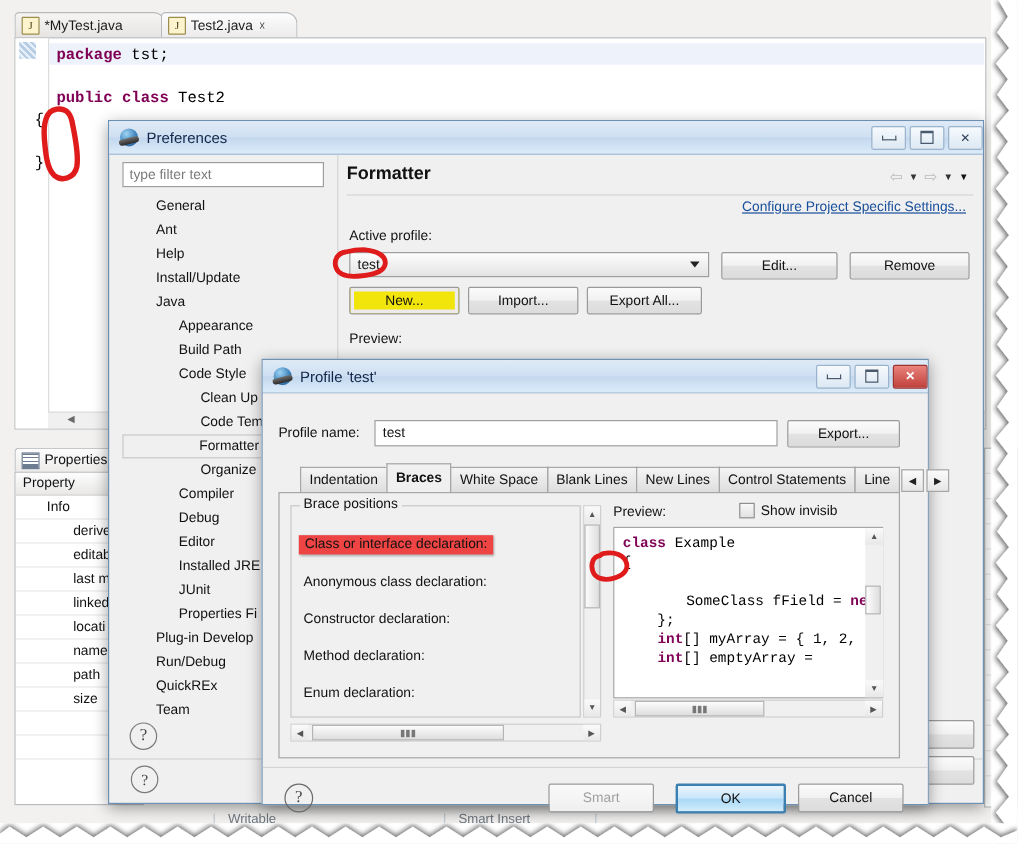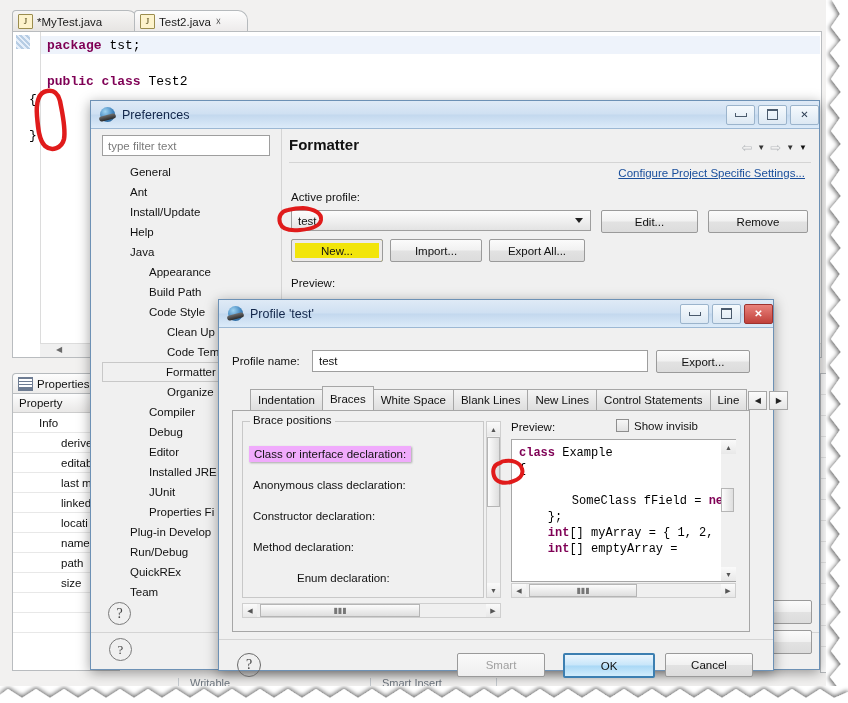--- a/index.html
+++ b/index.html
@@ -287,21 +287,21 @@
   .ptab {
     height: 21px; border: 1px solid #a6a6a6; border-bottom: none;
     background: linear-gradient(to bottom,#f4f4f4,#dedede);
     font-size: 11.5px; color: #111;
     display: flex; align-items: center; padding: 0 7px;
     box-sizing: border-box; white-space: nowrap;
     margin-right: -1px;
   }
   .ptab.active {
     height: 24px; background: #f0f0f0; border-color: #a6a6a6;
-    font-weight: normal; position: relative; z-index: 2;
+    font-weight: bold; position: relative; z-index: 2;
   }
   .tabarrow {
     width: 19px; height: 19px; border: 1px solid #a6a6a6;
     background: linear-gradient(to bottom,#fbfbfb,#e6e6e6);
     display: flex; align-items: center; justify-content: center;
     font-size: 8px; color: #222; margin-left: 2px; box-sizing: border-box;
   }
   .tabpage {
     position: absolute; border: 1px solid #a6a6a6; background: #f0f0f0;
     box-sizing: border-box;
@@ -311,21 +311,21 @@
     background: #f0f0f0;
   }
   .group-legend {
     position: absolute; top: -8px; left: 7px; background: #f0f0f0;
     padding: 0 3px; font-size: 11.5px; color: #111;
   }
   .brace-item {
     position: absolute; left: 10px; font-size: 11.5px; color: #111; white-space: nowrap;
   }
   .brace-item.hl {
-    background: #f0abfc; padding: 2px 5px; left: 6px;
+    background: #ef4444; padding: 2px 5px; left: 6px;
     box-shadow: 1px 1px 2px rgba(0,0,0,0.3);
   }
   .vscroll {
     position: absolute; width: 15px;
     background: #f0f0f0; border: 1px solid #cfcfcf; box-sizing: border-box;
   }
   .vscroll .sb-arrow {
     height: 14px; display: flex; align-items: center; justify-content: center;
     font-size: 7px; color: #555;
     background: linear-gradient(to bottom,#fafafa,#e8e8e8);
@@ -466,22 +466,22 @@
       </span>
     </div>
 
     <div class="pref-body">
 
       <div class="filter-input">type filter text</div>
 
       <div class="pref-tree">
         <div class="tree-item" style="padding-left:28px;">General</div>
         <div class="tree-item" style="padding-left:28px;">Ant</div>
+        <div class="tree-item" style="padding-left:28px;">Help</div>
         <div class="tree-item" style="padding-left:28px;">Install/Update</div>
-        <div class="tree-item" style="padding-left:28px;">Help</div>
         <div class="tree-item" style="padding-left:28px;">Java</div>
         <div class="tree-item" style="padding-left:47px;">Appearance</div>
         <div class="tree-item" style="padding-left:47px;">Build Path</div>
         <div class="tree-item" style="padding-left:47px;">Code Style</div>
         <div class="tree-item" style="padding-left:65px;">Clean Up</div>
         <div class="tree-item" style="padding-left:65px;">Code Tem</div>
         <div class="tree-item sel" style="padding-left:63px;">Formatter</div>
         <div class="tree-item" style="padding-left:65px;">Organize</div>
         <div class="tree-item" style="padding-left:47px;">Compiler</div>
         <div class="tree-item" style="padding-left:47px;">Debug</div>
@@ -570,21 +570,21 @@
       </div>
 
       <div class="tabpage" style="left:13px; top:82px; width:518px; height:222px;">
 
         <div class="group" style="left:9px; top:10px; width:242px; height:177px;">
           <span class="group-legend">Brace positions</span>
           <div class="brace-item hl" style="top:24px;">Class or interface declaration:</div>
           <div class="brace-item" style="top:57px;">Anonymous class declaration:</div>
           <div class="brace-item" style="top:88px;">Constructor declaration:</div>
           <div class="brace-item" style="top:119px;">Method declaration:</div>
-          <div class="brace-item" style="top:150px;margin-left:44px;">Enum declaration:</div>
+          <div class="brace-item" style="top:150px;">Enum declaration:</div>
         </div>
 
         <div class="vscroll" style="left:253px; top:10px; width:15px; height:177px;">
           <div class="sb-arrow">▲</div>
           <div class="sb-thumb" style="top:15px; height:70px;"></div>
           <div class="sb-arrow" style="position:absolute; bottom:0; left:0; right:0;">▼</div>
         </div>
 
         <div class="hscroll" style="left:9px; top:192px; width:259px;">
           <div class="sb-arrow">◀</div>

